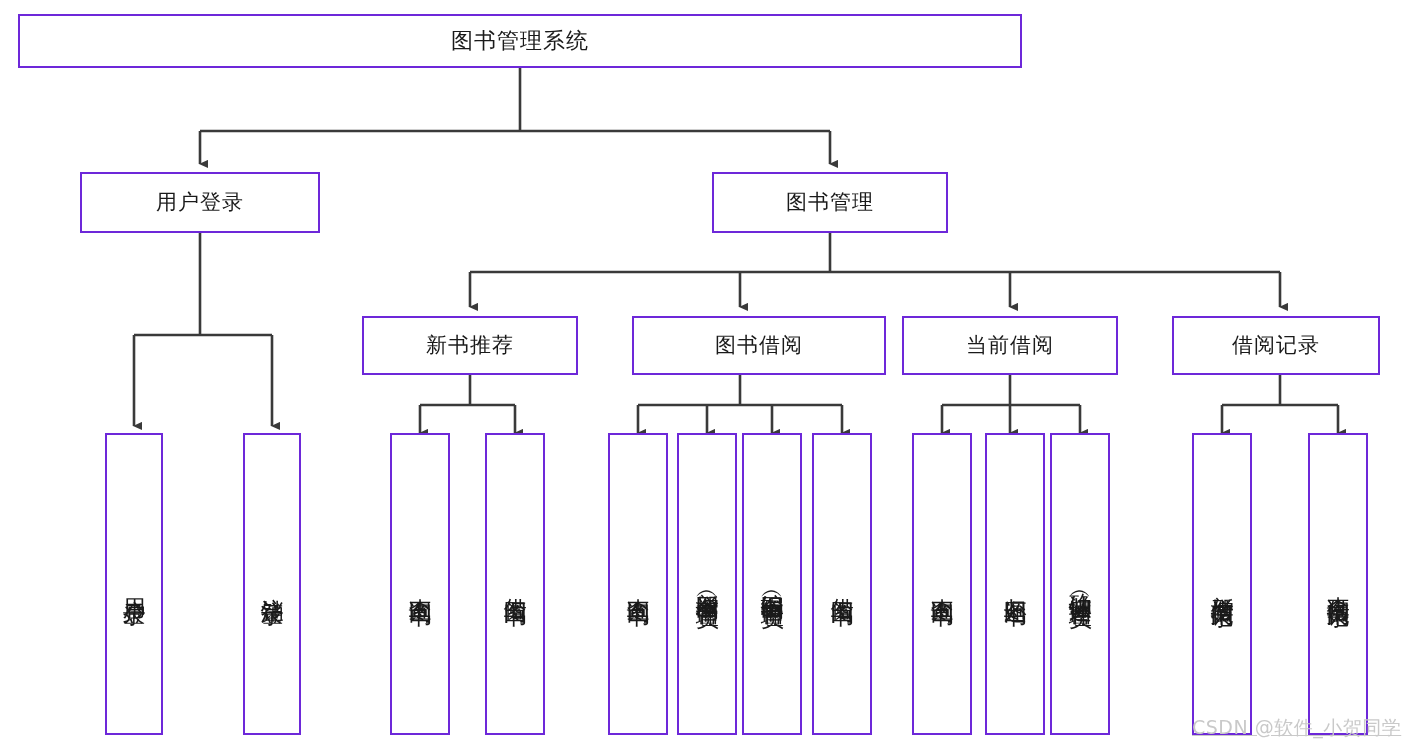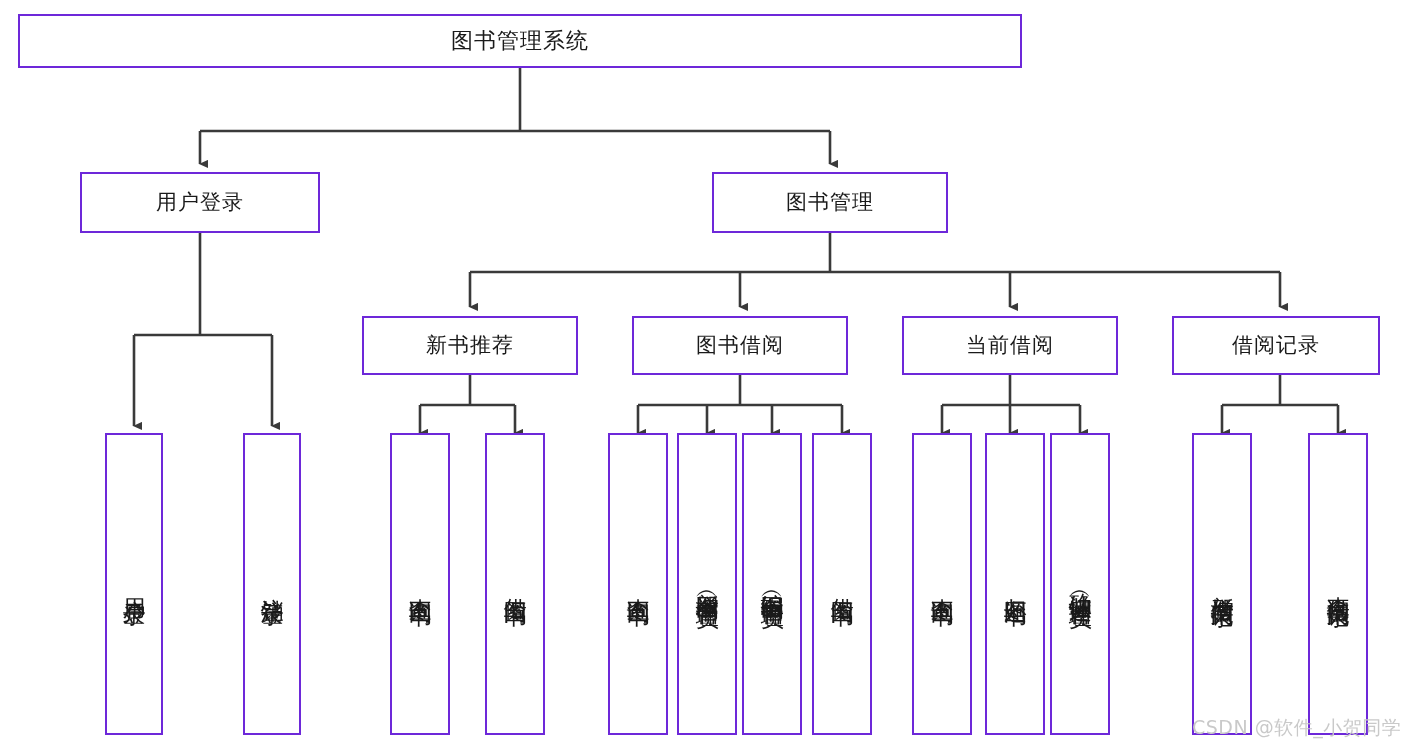--- a/index.html
+++ b/index.html
@@ -62,20 +62,21 @@
     max-height: 100%;
     display: block;
   }
   .watermark {
     position: absolute;
     font-size: 19px;
     color: #c9c9c9;
     letter-spacing: 0.5px;
     white-space: nowrap;
     font-family: "DejaVu Sans", "Liberation Sans", sans-serif;
+    text-decoration: underline;
   }
 </style>
 </head>
 <body>
 
 <div id="diagram-root">
 
   <svg class="connectors" viewBox="0 0 1405 747" xmlns="http://www.w3.org/2000/svg">
     <defs>
       <marker id="arrowhead" markerWidth="9" markerHeight="9" refX="4.5" refY="8" orient="auto" markerUnits="userSpaceOnUse">
@@ -136,21 +137,21 @@
   <div class="node horiz" style="left:80px; top:172px; width:240px; height:61px;">
     <span>用户登录</span>
   </div>
   <div class="node horiz" style="left:712px; top:172px; width:236px; height:61px;">
     <span>图书管理</span>
   </div>
 
   <div class="node horiz" style="left:362px; top:316px; width:216px; height:59px;">
     <span>新书推荐</span>
   </div>
-  <div class="node horiz" style="left:632px; top:316px; width:216px; height:59px;">
+  <div class="node horiz" style="left:632px; top:316px; width:254px; height:59px;">
     <span>图书借阅</span>
   </div>
   <div class="node horiz" style="left:902px; top:316px; width:216px; height:59px;">
     <span>当前借阅</span>
   </div>
   <div class="node horiz" style="left:1172px; top:316px; width:208px; height:59px;">
     <span>借阅记录</span>
   </div>
 
   <div class="node vert" style="left:105px; top:433px; width:58px; height:302px;">

